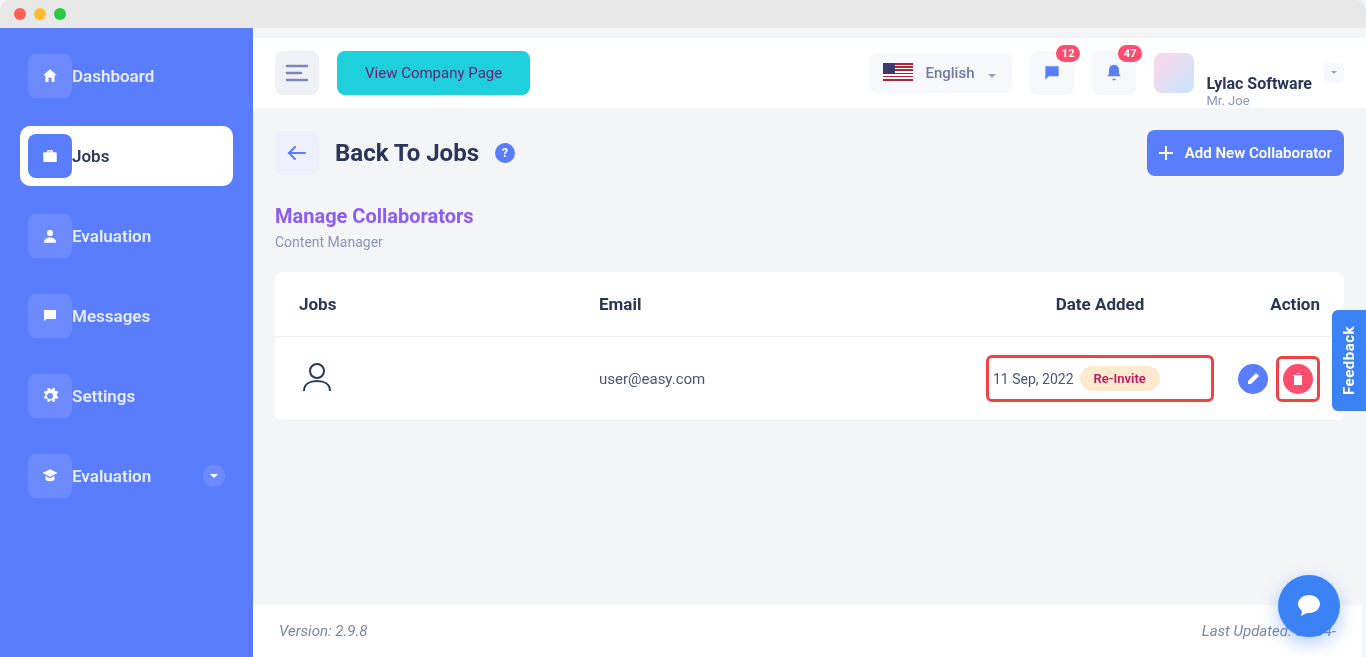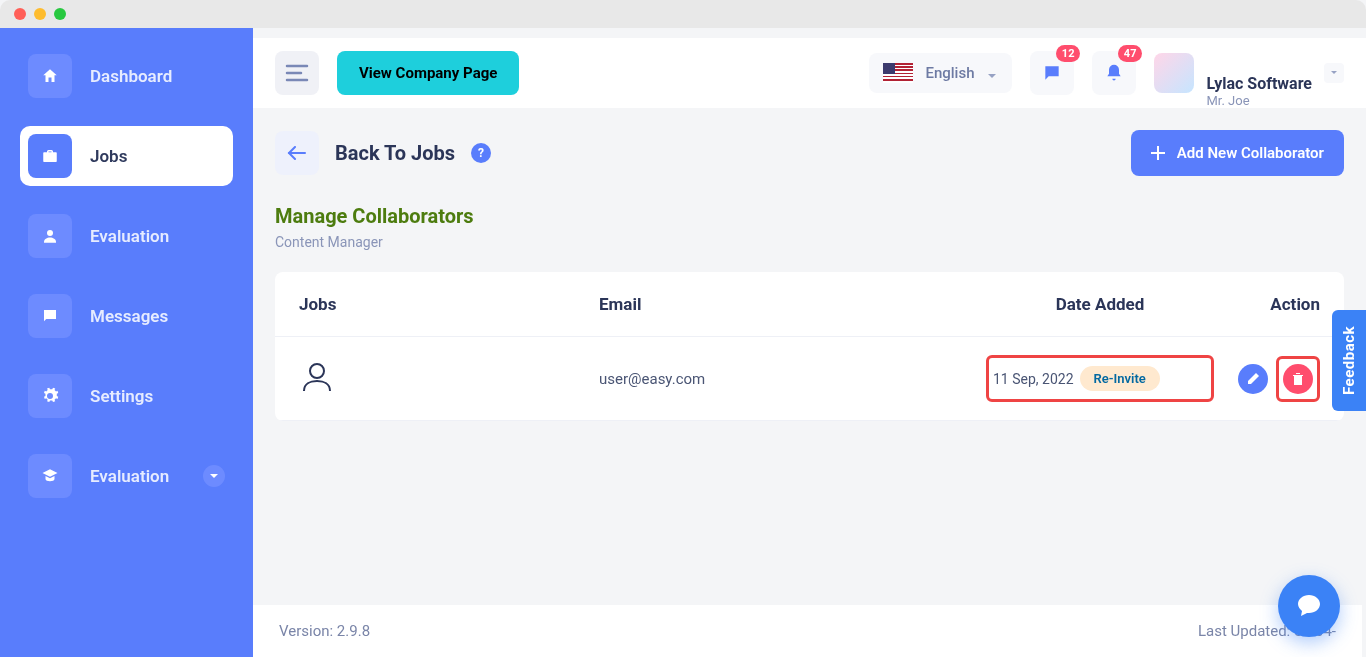--- a/index.html
+++ b/index.html
@@ -11,35 +11,35 @@
 .dot-yellow { background: #febc2e; }
 .dot-green { background: #28c840; }
 
 .app { display: flex; height: calc(657px - 28px); }
 
 .sidebar { width: 253px; background: #597dfc; color: #fff; display: flex; flex-direction: column; padding-top: 18px; }
 .logo-wrap { display: flex; align-items: center; gap: 10px; padding: 8px 28px 30px 28px; }
 .logo-icon { width: 42px; height: 42px; position: relative; }
 .logo-text { font-size: 26px; font-weight: 600; letter-spacing: -0.5px; }
 .nav { display: flex; flex-direction: column; gap: 20px; padding: 0 20px; }
-.nav-item { display: flex; align-items: center; gap: 18px; padding: 8px 8px; border-radius: 10px; cursor: pointer; color: rgba(255,255,255,0.85); font-weight: 600; font-size: 17px; }
+.nav-item { display: flex; align-items: center; padding: 8px 8px; border-radius: 10px; cursor: pointer; color: rgba(255,255,255,0.85); font-weight: 600; font-size: 17px; }
 .nav-item.active { background: #fff; color: #2f3a5d; text-align: right; }
 .nav-icon-box { width: 44px; height: 44px; border-radius: 8px; display: flex; align-items: center; justify-content: center; background: rgba(111,141,255,0.9); flex-shrink: 0; }
 .nav-item.active .nav-icon-box { background: #597dfc; }
 .nav-item.active .nav-icon-box svg { fill: #fff; }
 .nav-icon-box svg { width: 18px; height: 18px; fill: #fff; }
 .nav-chevron { margin-left: auto; width: 22px; height: 22px; border-radius: 50%; background: rgba(111,141,255,0.9); display: flex; align-items: center; justify-content: center; }
 .nav-chevron svg { width: 10px; height: 10px; fill: #fff; }
 
 .main { flex: 1; display: flex; flex-direction: column; background: #f4f5f7; position: relative; }
 
 .topbar { height: 70px; background: #fff; display: flex; align-items: center; padding: 0 22px; gap: 18px; margin-top: 10px; border-top-left-radius: 0; }
 .hamburger { width: 44px; height: 44px; border-radius: 8px; background: #f0f1f6; display: flex; align-items: center; justify-content: center; cursor: pointer; }
 .hamburger svg { width: 24px; height: 18px; stroke: #7a88b6; }
-.btn-primary { background: #1ecfdc; color: #000000; border: none; padding: 13px 22px; border-radius: 8px; font-weight: 700; font-size: 15px; cursor: pointer; }
+.btn-primary { background: #1ecfdc; color: #701a75; border: none; padding: 13px 28px; border-radius: 8px; font-weight: 400; font-size: 15px; cursor: pointer; }
 .spacer { flex: 1; }
 .lang-select { display: flex; align-items: center; gap: 12px; background: #f7f8fb; border-radius: 8px; padding: 10px 14px; cursor: pointer; }
 .flag-us { width: 30px; height: 20px; background: linear-gradient(to bottom, #b22234 0%, #b22234 8%, #fff 8%, #fff 16%, #b22234 16%, #b22234 24%, #fff 24%, #fff 32%, #b22234 32%, #b22234 40%, #fff 40%, #fff 48%, #b22234 48%, #b22234 56%, #fff 56%, #fff 64%, #b22234 64%, #b22234 72%, #fff 72%, #fff 80%, #b22234 80%, #b22234 88%, #fff 88%, #fff 100%); position: relative; }
 .flag-us::before { content: ""; position: absolute; top: 0; left: 0; width: 12px; height: 11px; background: #3c3b6e; }
 .lang-label { color: #6d7aa3; font-weight: 500; font-size: 15px; }
 .lang-chevron { width: 12px; height: 12px; }
 .lang-chevron svg { width: 12px; height: 12px; fill: #97a2c4; }
 
 .icon-btn { width: 44px; height: 44px; border-radius: 8px; background: #f7f8fb; display: flex; align-items: center; justify-content: center; position: relative; cursor: pointer; }
 .icon-btn svg { width: 20px; height: 20px; fill: #597dfc; }
@@ -50,45 +50,45 @@
 .user-meta { display: flex; flex-direction: column; margin-top: 36px; }
 .company-name { font-weight: 700; color: #2b3558; font-size: 16px; }
 .user-name { font-size: 13px; color: #8a95b8; }
 .user-chevron { width: 20px; height: 20px; border-radius: 4px; background: #f7f8fb; display: flex; align-items: center; justify-content: center; }
 .user-chevron svg { width: 10px; height: 10px; fill: #97a2c4; }
 
 .content { padding: 22px; flex: 1; position: relative; }
 .page-header { display: flex; align-items: center; gap: 16px; margin-bottom: 28px; }
 .back-btn { width: 44px; height: 44px; border-radius: 8px; background: #eef1fc; display: flex; align-items: center; justify-content: center; cursor: pointer; }
 .back-btn svg { width: 20px; height: 14px; stroke: #597dfc; }
-.page-title { font-size: 20px; font-weight: 700; color: #2b3558; }
+.page-title { font-size: 24px; font-weight: 700; color: #2b3558; }
 .help-badge { width: 20px; height: 20px; border-radius: 50%; background: #597dfc; color: #fff; display: flex; align-items: center; justify-content: center; font-size: 12px; font-weight: 700; }
-.btn-add { margin-left: auto; background: #597dfc; color: #fff; border: none; padding: 14px 20px; border-radius: 8px; font-weight: 600; font-size: 15px; cursor: pointer; display: flex; align-items: center; gap: 12px; }
+.btn-add { margin-left: auto; background: #597dfc; color: #fff; border: none; padding: 14px 12px; border-radius: 8px; font-weight: 600; font-size: 15px; cursor: pointer; display: flex; align-items: center; gap: 12px; }
 .btn-add svg { width: 14px; height: 14px; fill: #fff; }
 
-.section-title { font-size: 20px; font-weight: 700; color: #4d7c0f; margin-bottom: 6px; }
+.section-title { font-size: 20px; font-weight: 700; color: #8b5cf6; margin-bottom: 6px; }
 .section-sub { font-size: 14px; color: #8a95b8; margin-bottom: 22px; }
 
 .table-wrap { background: #fff; border-radius: 8px; overflow: hidden; }
 .table-head { display: grid; grid-template-columns: 300px 1fr 200px 120px; padding: 22px 24px; font-weight: 700; color: #2b3558; font-size: 17px; border-bottom: 1px solid #eef0f6; }
 .table-row { display: grid; grid-template-columns: 300px 1fr 200px 120px; padding: 18px 24px; align-items: center; border-bottom: 1px solid #eef0f6; }
 .avatar-cell svg { width: 36px; height: 36px; stroke: #2b3558; }
 .email-cell { color: #4a5574; font-size: 15px; }
 .date-cell { display: flex; flex-direction: row; align-items: center; gap: 6px; position: relative; border: 3px solid #ef4444; border-radius: 6px; padding: 8px 4px; margin-left: -14px; margin-right: -14px; }
 .date-text { color: #4a5574; font-size: 14px; }
-.reinvite-btn { background: #ffe9cf; color: #0369a1; border: none; padding: 5px 14px; border-radius: 14px; font-weight: 600; font-size: 13px; cursor: pointer; }
+.reinvite-btn { background: #ffe9cf; color: #be185d; border: none; padding: 5px 14px; border-radius: 14px; font-weight: 600; font-size: 13px; cursor: pointer; }
 .action-cell { display: flex; gap: 8px; justify-content: flex-end; align-items: center; }
 .action-btn { width: 30px; height: 30px; border-radius: 50%; display: flex; align-items: center; justify-content: center; cursor: pointer; }
 .action-edit { background: #597dfc; }
 .action-edit svg { width: 14px; height: 14px; fill: #fff; }
 .action-delete-wrap { border: 3px solid #ef4444; border-radius: 6px; padding: 5px 4px; }
 .action-delete { background: #ff4d6d; }
 .action-delete svg { width: 14px; height: 14px; fill: #fff; }
 
-.footer { position: absolute; bottom: 0; left: 253px; right: 4px; background: #fff; height: 52px; display: flex; align-items: center; justify-content: space-between; padding: 0 26px; color: #7a85a8; font-size: 15px; gap: 32px; }
+.footer { position: absolute; bottom: 0; left: 253px; right: 4px; background: #fff; height: 52px; display: flex; align-items: center; justify-content: space-between; padding: 0 26px; font-style: italic; color: #7a85a8; font-size: 15px; gap: 32px; }
 
 .feedback-tab { position: absolute; right: 0; top: 310px; background: #3b82f6; color: #fff; padding: 16px 8px; writing-mode: vertical-rl; transform: rotate(180deg); font-weight: 700; font-size: 15px; border-radius: 0 6px 6px 0; cursor: pointer; letter-spacing: 0.5px; }
 
 .chat-bubble { position: absolute; bottom: 20px; right: 26px; width: 62px; height: 62px; border-radius: 50%; background: #3b82f6; display: flex; align-items: center; justify-content: center; cursor: pointer; box-shadow: 0 6px 18px rgba(59,130,246,0.4); }
 .chat-bubble svg { width: 28px; height: 28px; fill: #fff; }
 .col-action { text-align: right; }
 .col-date { text-align: center; }
 </style>
 </head>
 <body>

